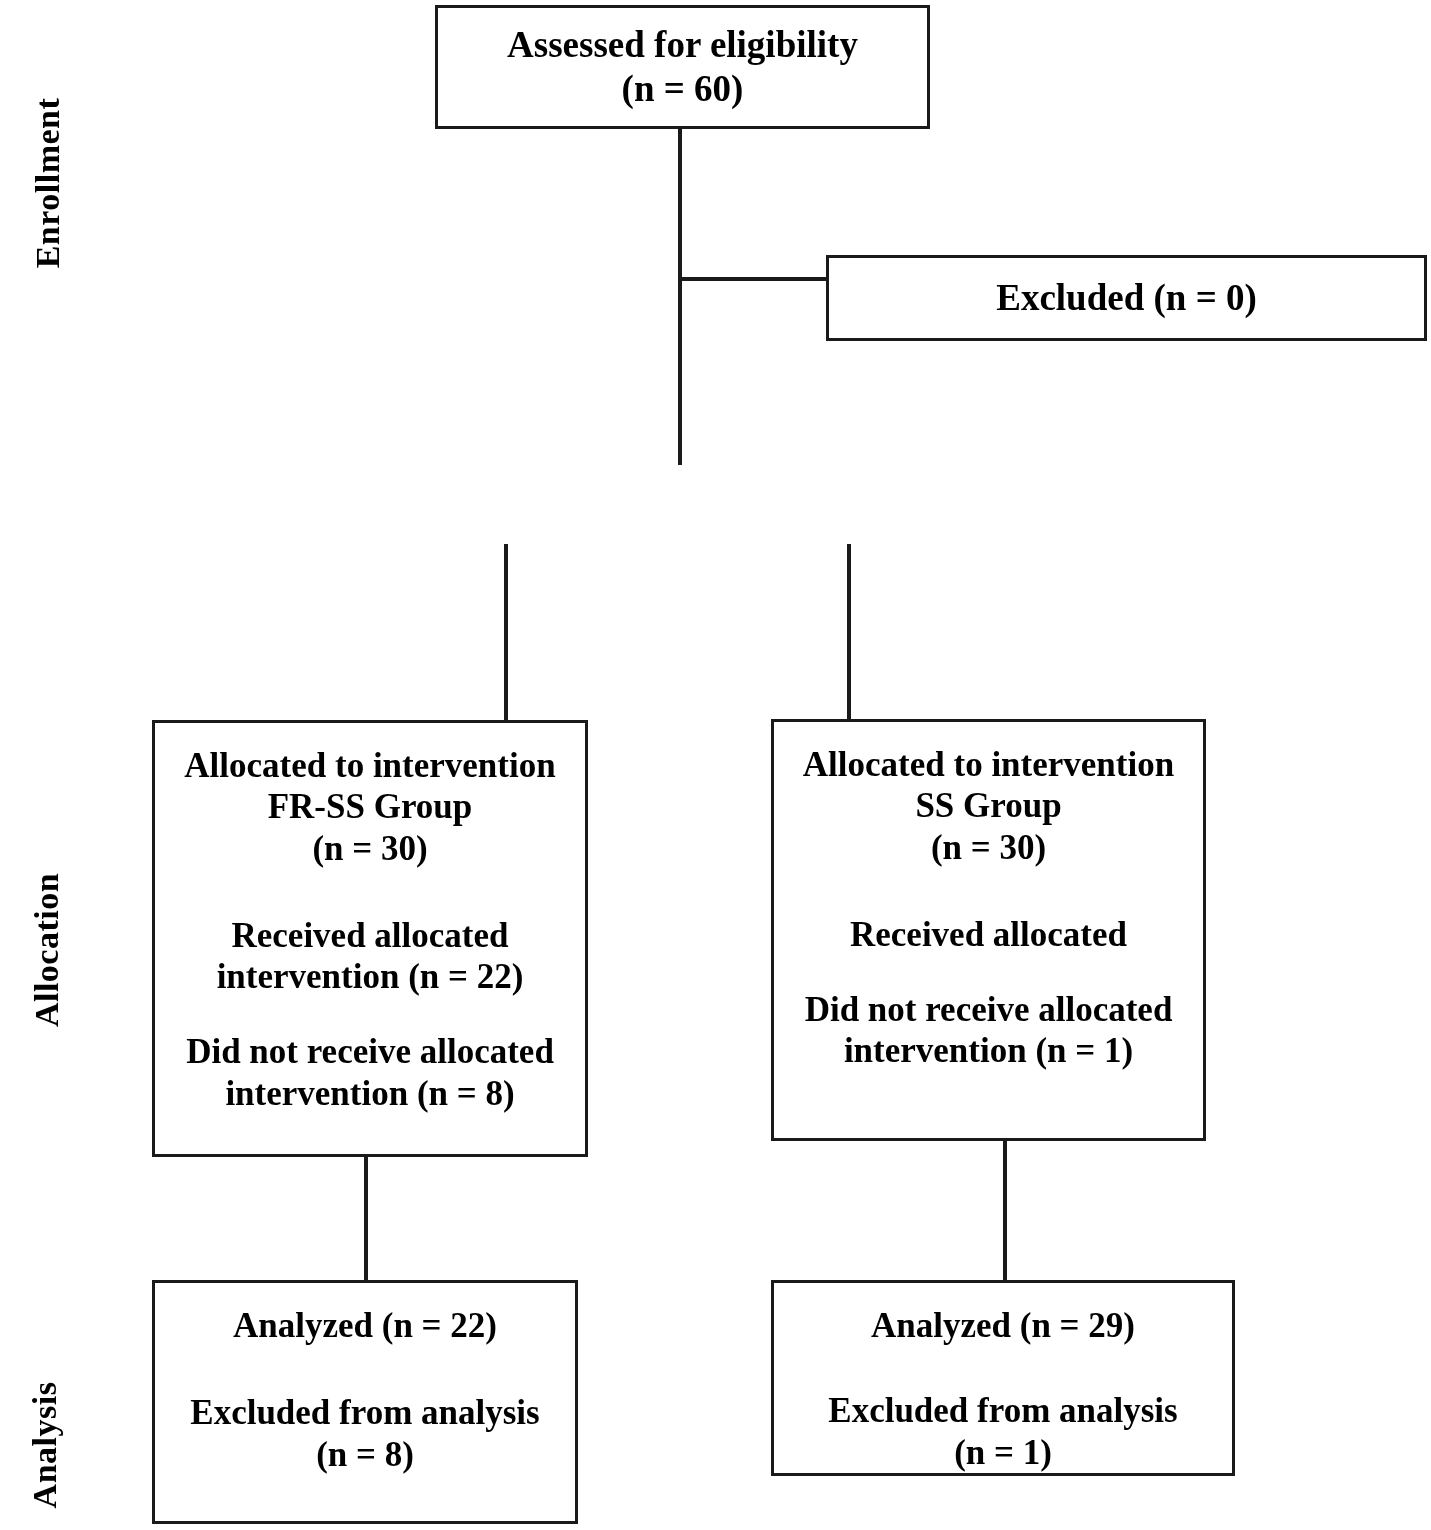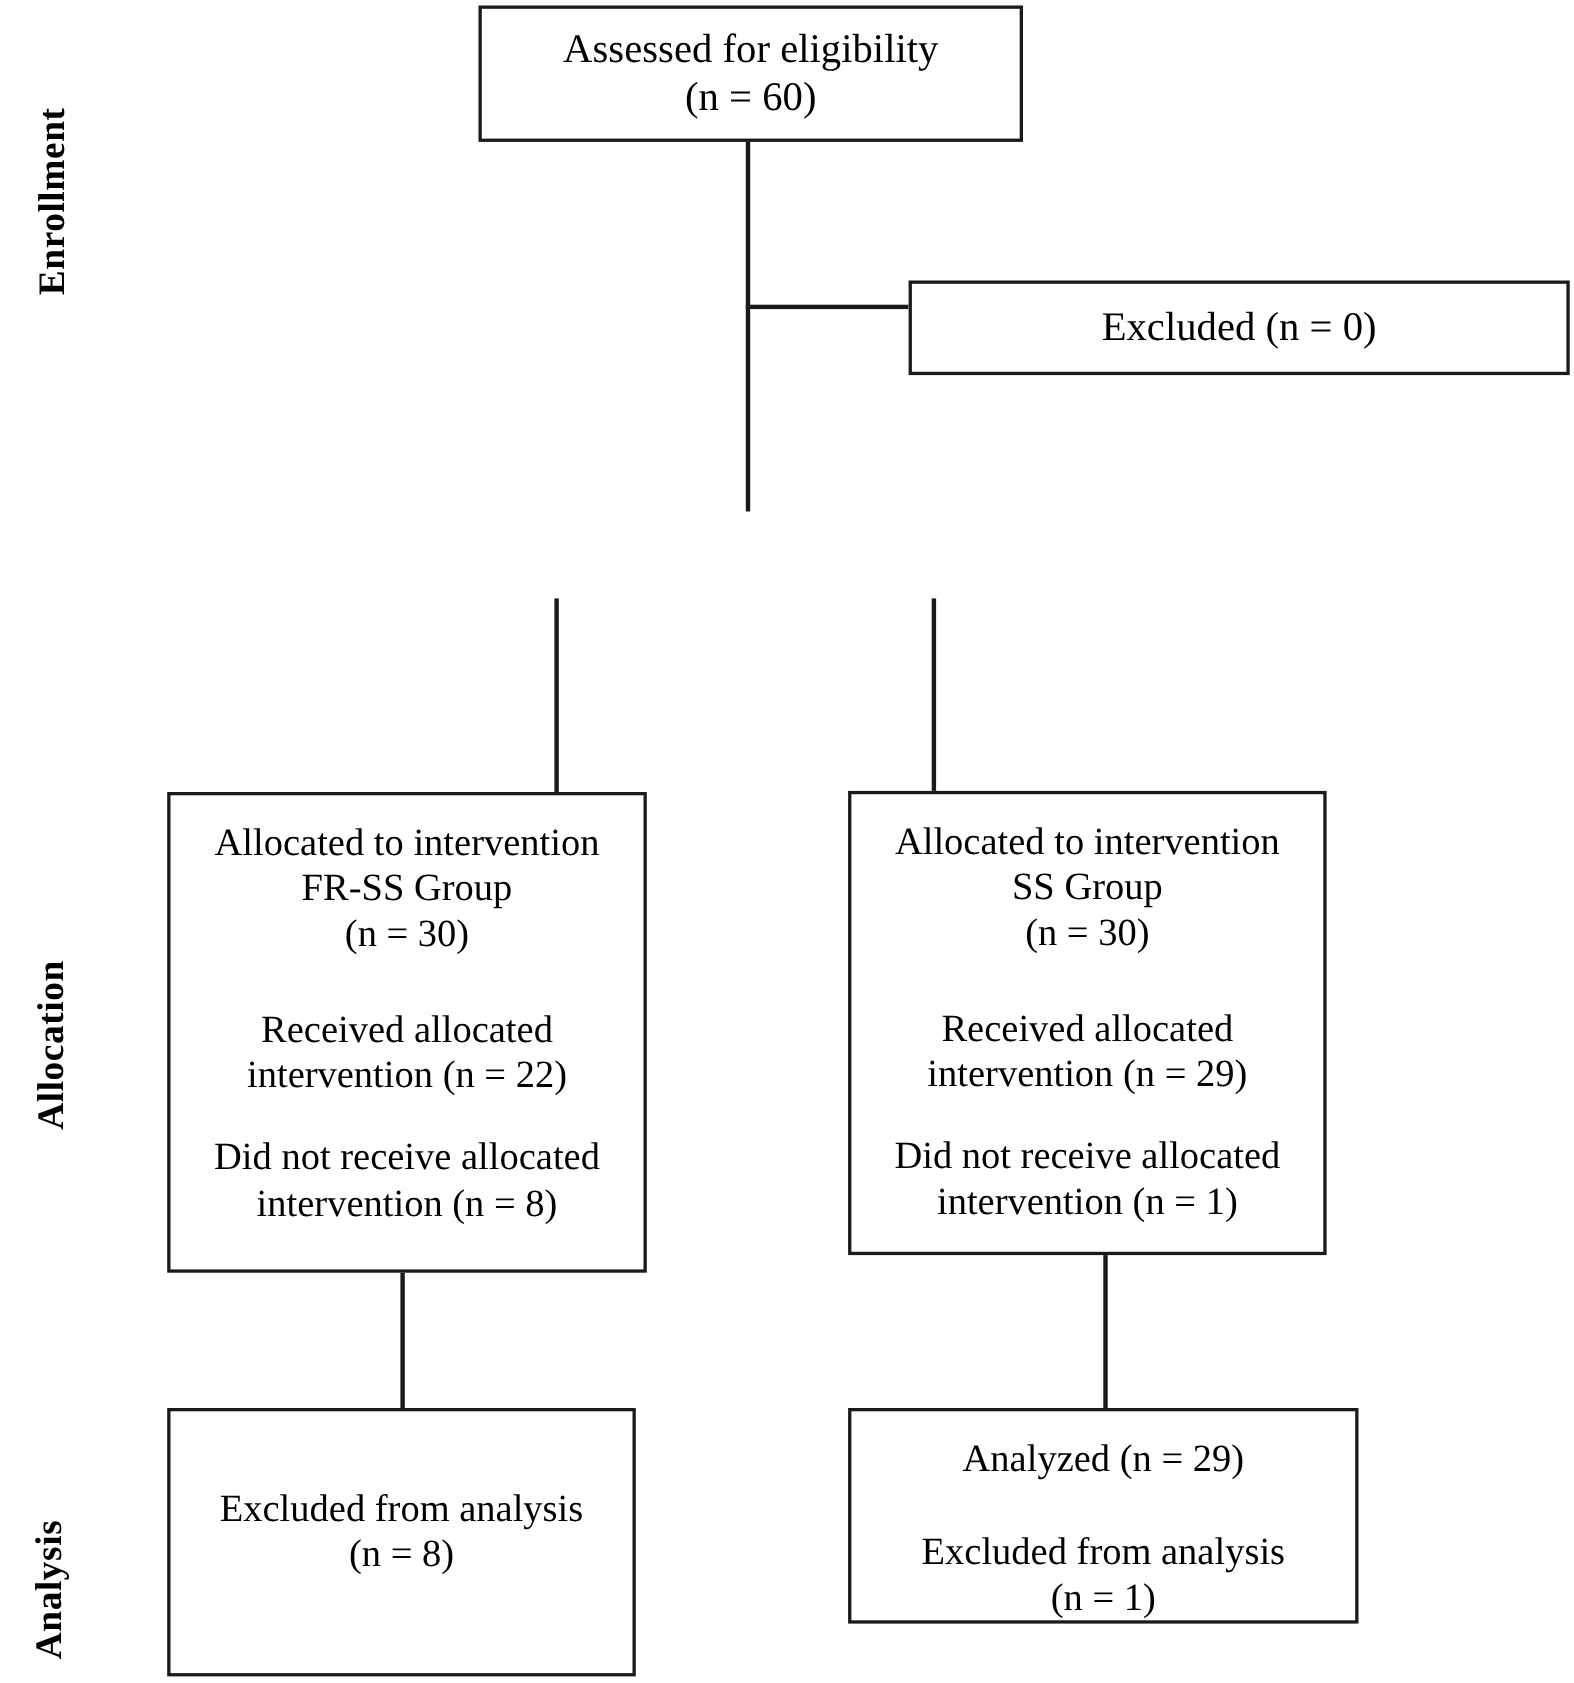--- a/index.html
+++ b/index.html
@@ -24,20 +24,21 @@
     display: flex;
     flex-direction: column;
     align-items: center;
     text-align: center;
     color: #000;
   }
   .box .line {
     display: block;
     white-space: nowrap;
     line-height: 1.18;
+    font-weight: bold;
   }
   .gap-lg { height: 46px; }
   .gap-md { height: 34px; }
 
   .stage-label {
     position: absolute;
     font-weight: bold;
     letter-spacing: 0.5px;
     transform-origin: 50% 50%;
     white-space: nowrap;
@@ -101,27 +102,27 @@
     <span class="line">Did not receive allocated</span>
     <span class="line">intervention (n = 8)</span>
   </div>
 
   <div class="box" style="left:771px; top:719px; width:435px; height:422px; justify-content:flex-start; padding-top:22px; font-size:35px;">
     <span class="line">Allocated to intervention</span>
     <span class="line">SS Group</span>
     <span class="line">(n = 30)</span>
     <div class="gap-lg"></div>
     <span class="line">Received allocated</span>
-    <span class="line">intervention (n = 29)</span>
     <div class="gap-md"></div>
     <span class="line">Did not receive allocated</span>
     <span class="line">intervention (n = 1)</span>
   </div>
 
   <div class="box" style="left:152px; top:1280px; width:426px; height:244px; justify-content:flex-start; padding-top:22px; font-size:35px;">
+    <span class="line">Analyzed (n = 22)</span>
     <div class="gap-lg"></div>
     <span class="line">Excluded from analysis</span>
     <span class="line">(n = 8)</span>
   </div>
 
   <div class="box" style="left:771px; top:1280px; width:464px; height:196px; justify-content:flex-start; padding-top:22px; font-size:35px;">
     <span class="line">Analyzed (n = 29)</span>
     <div class="gap-lg"></div>
     <span class="line">Excluded from analysis</span>
     <span class="line">(n = 1)</span>

